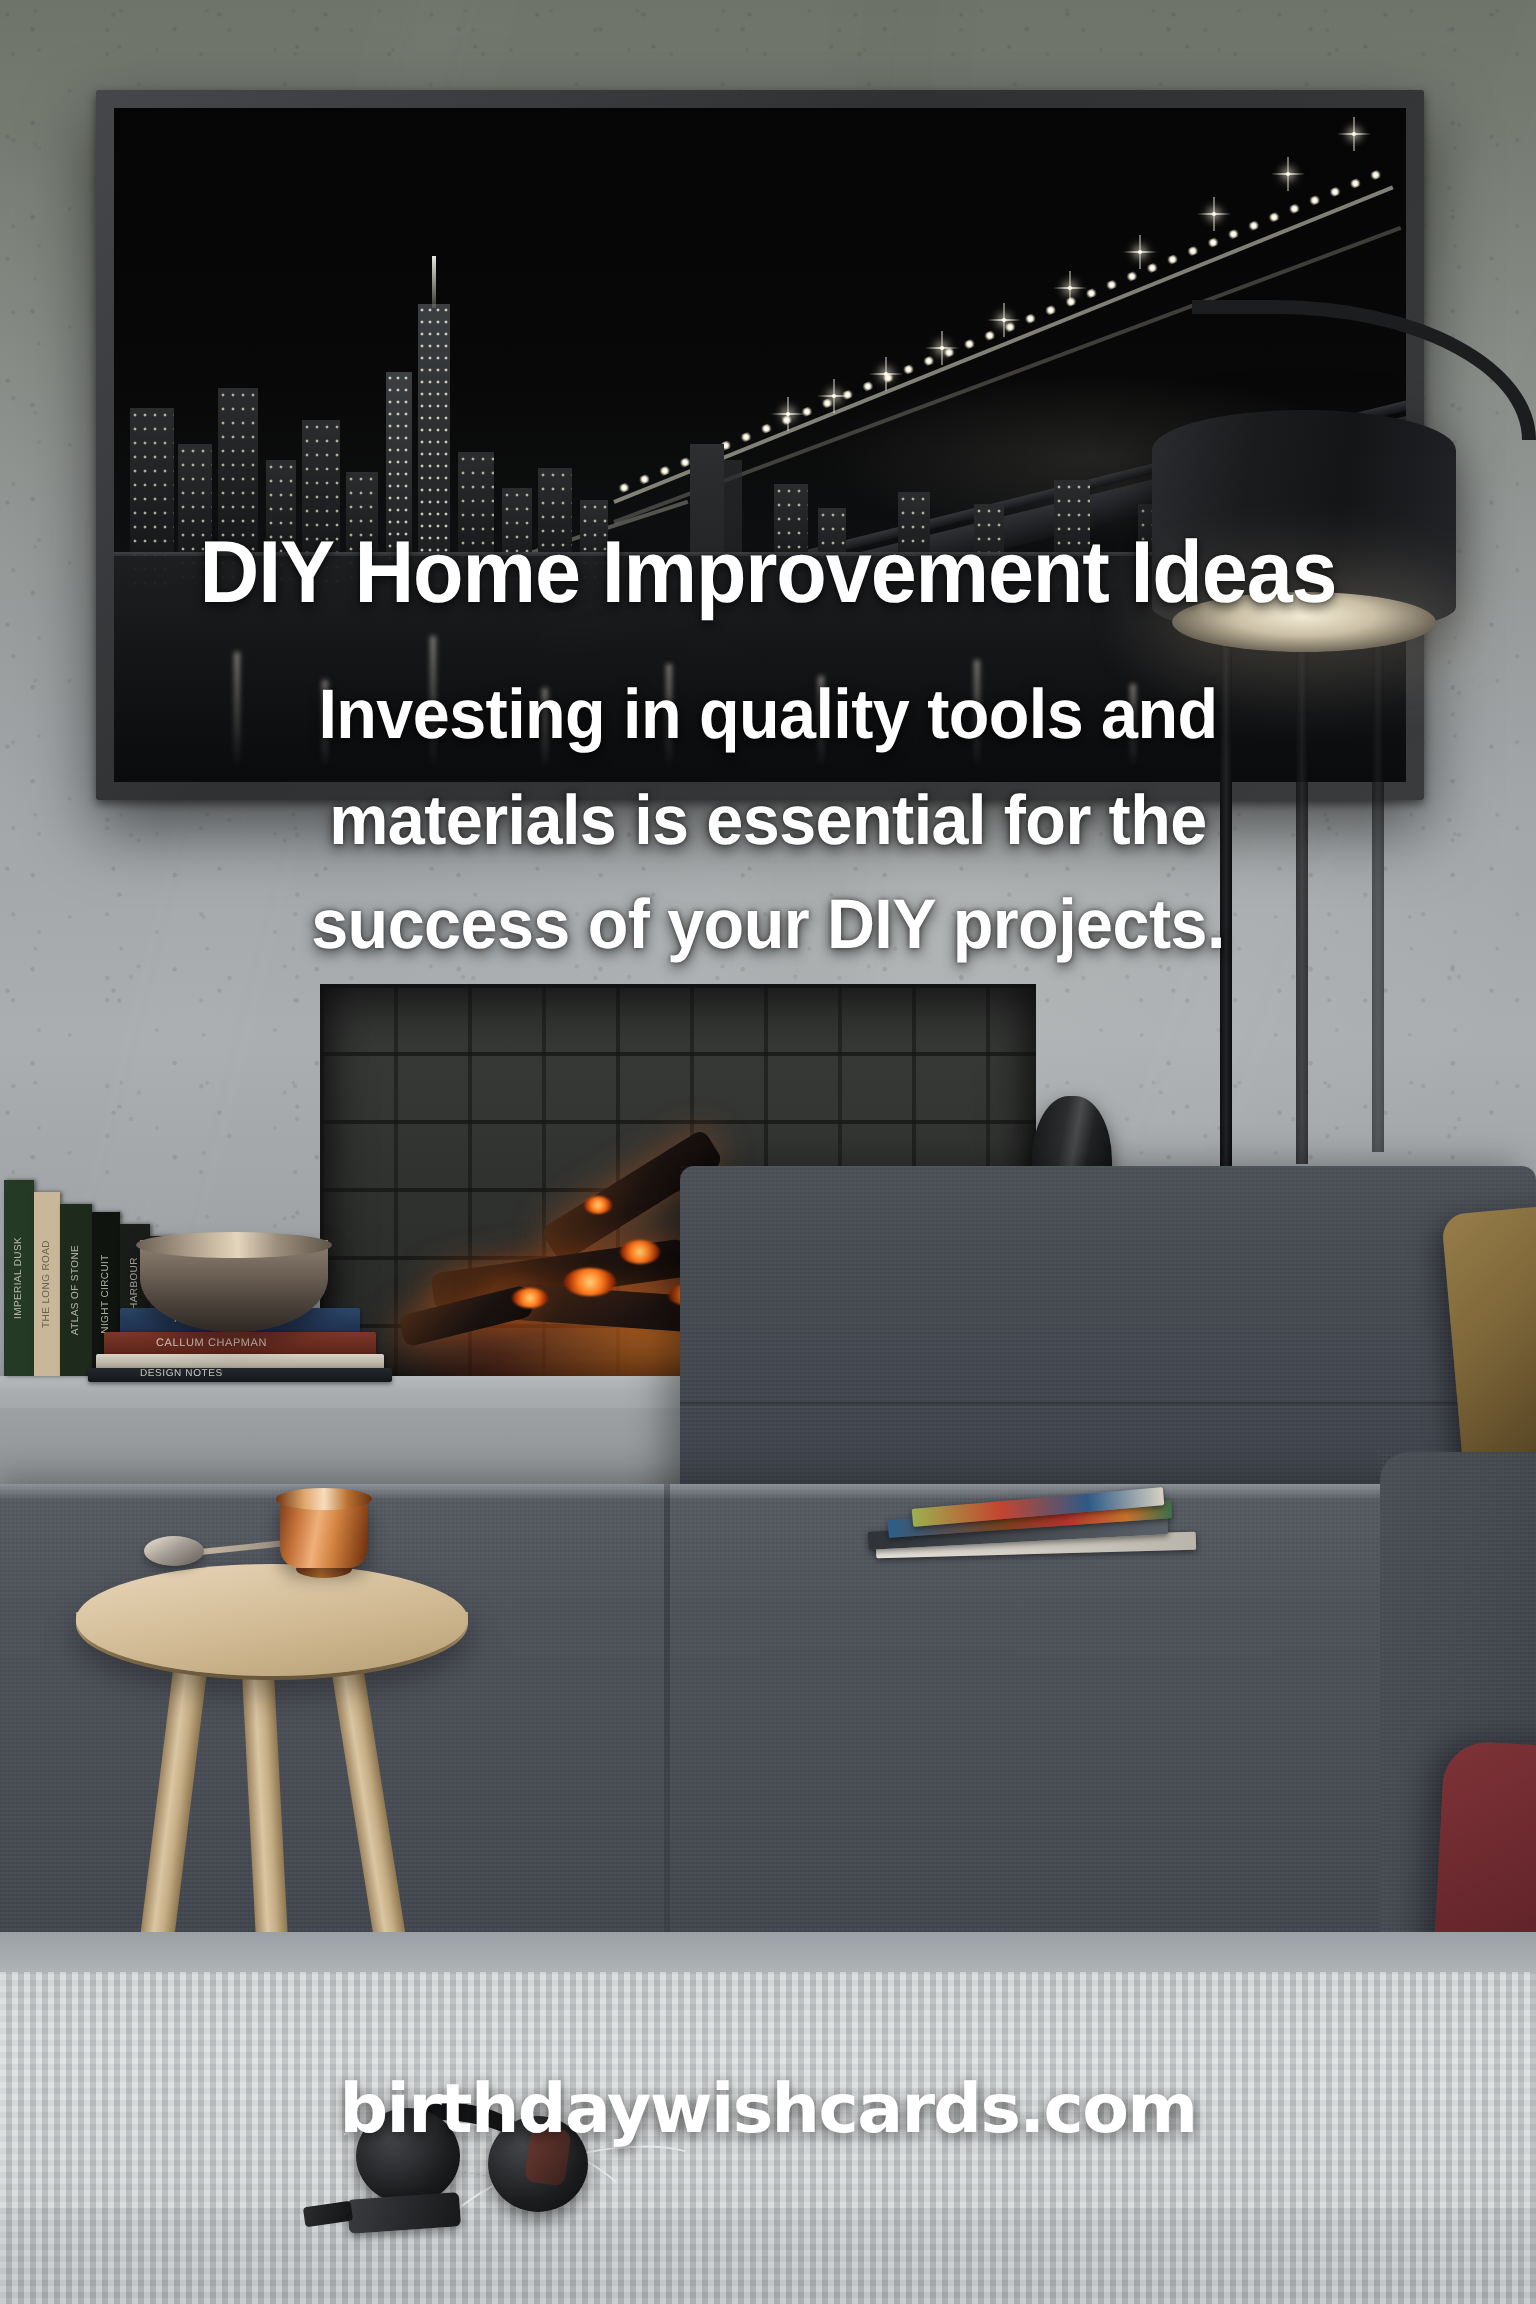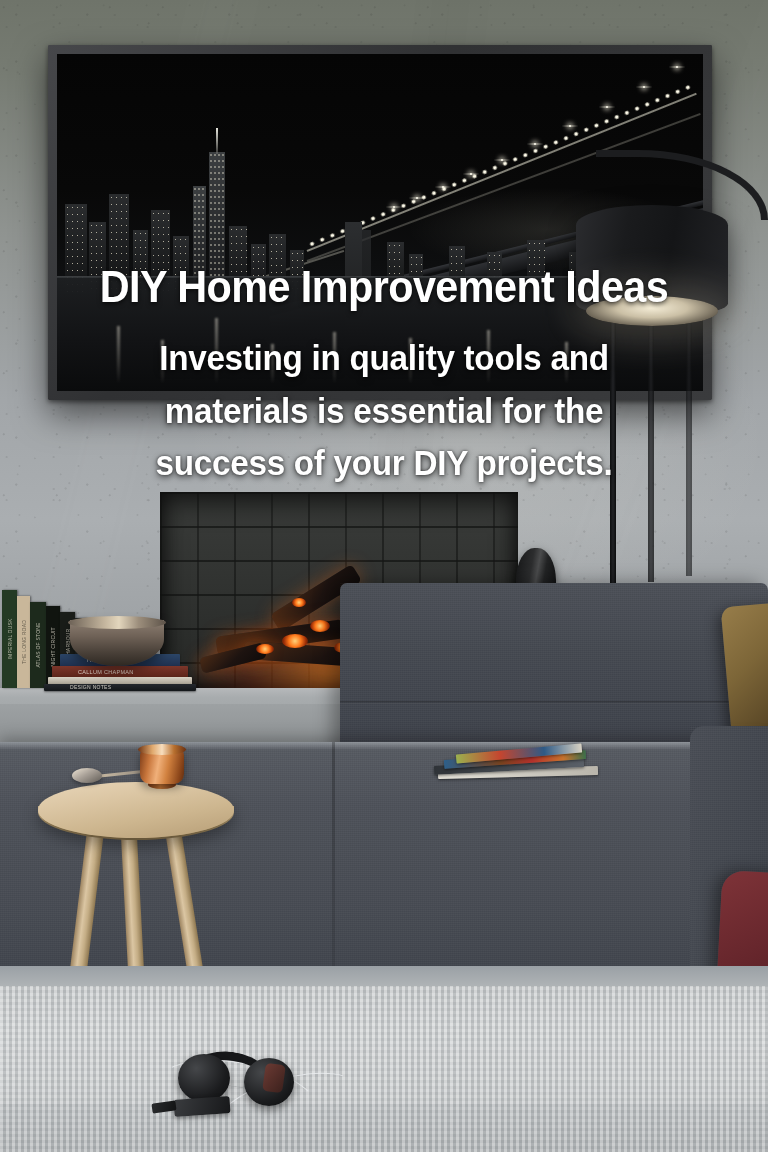--- a/index.html
+++ b/index.html
@@ -726,15 +726,16 @@
   <div class="hp-device"></div>
   <div class="hp-plug"></div>
 
   <div class="txt-layer">
     <div class="headline">DIY Home Improvement Ideas</div>
     <div class="subhead">
       <div>Investing in quality tools and</div>
       <div>materials is essential for the</div>
       <div>success of your DIY projects.</div>
     </div>
+    <div class="watermark">birthdaywishcards.com</div>
   </div>
 
 </div>
 
 </body></html>

